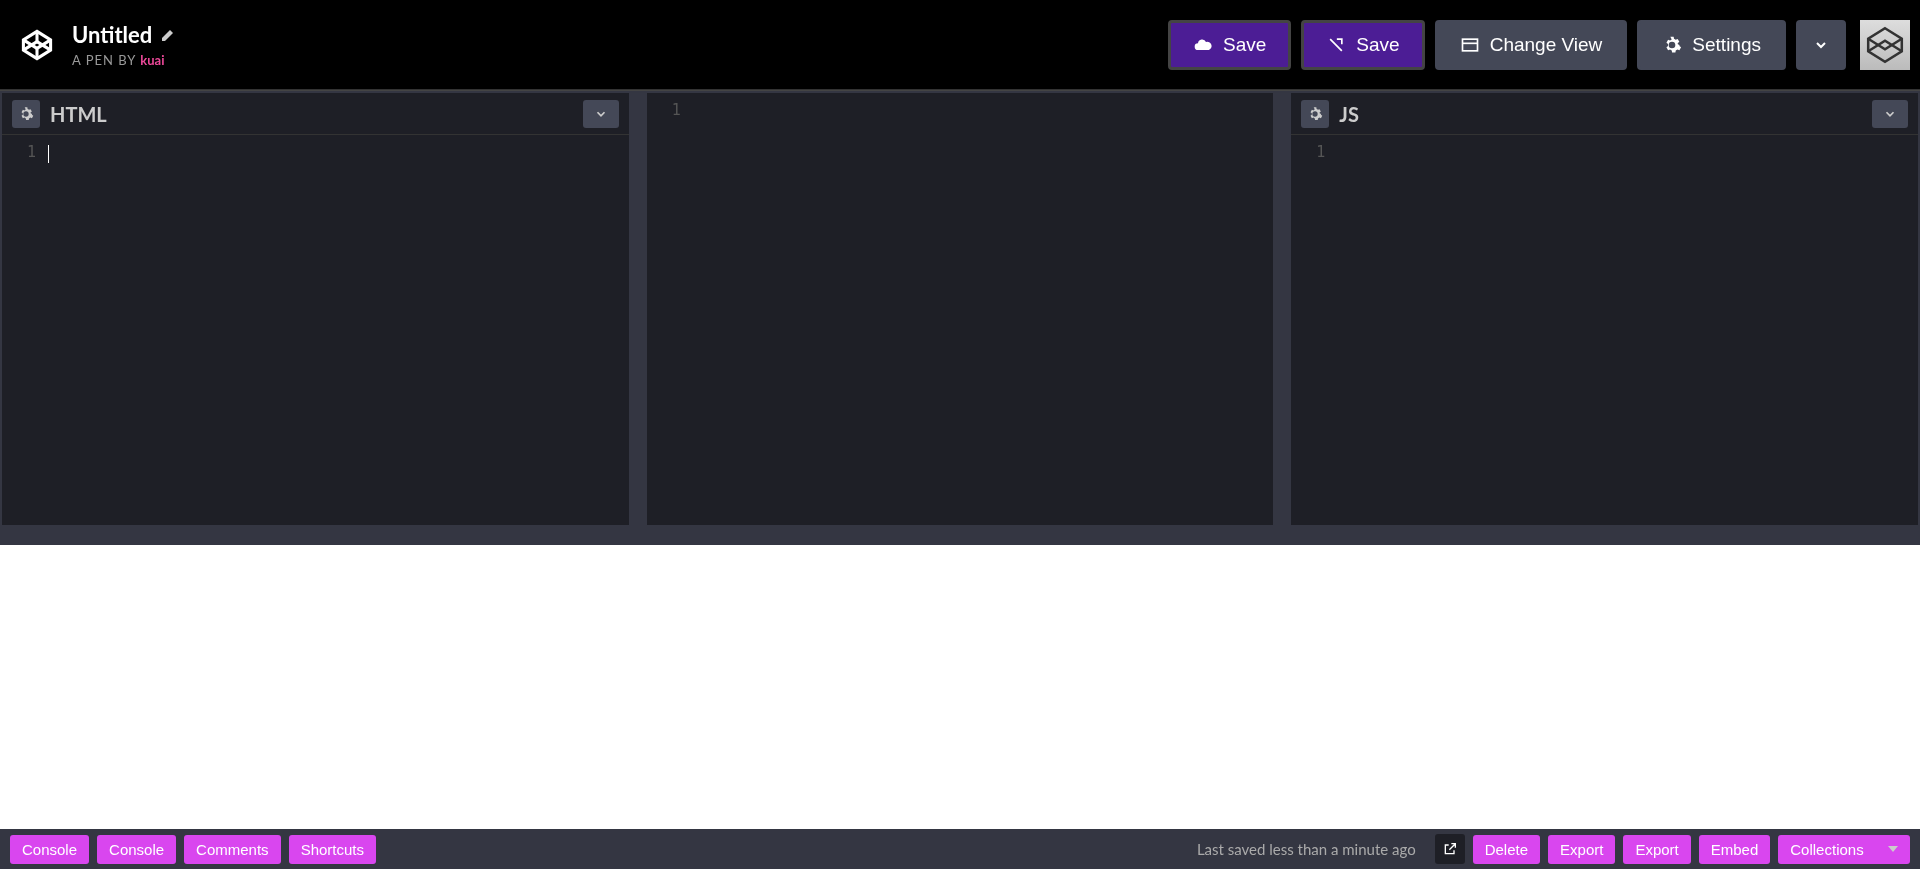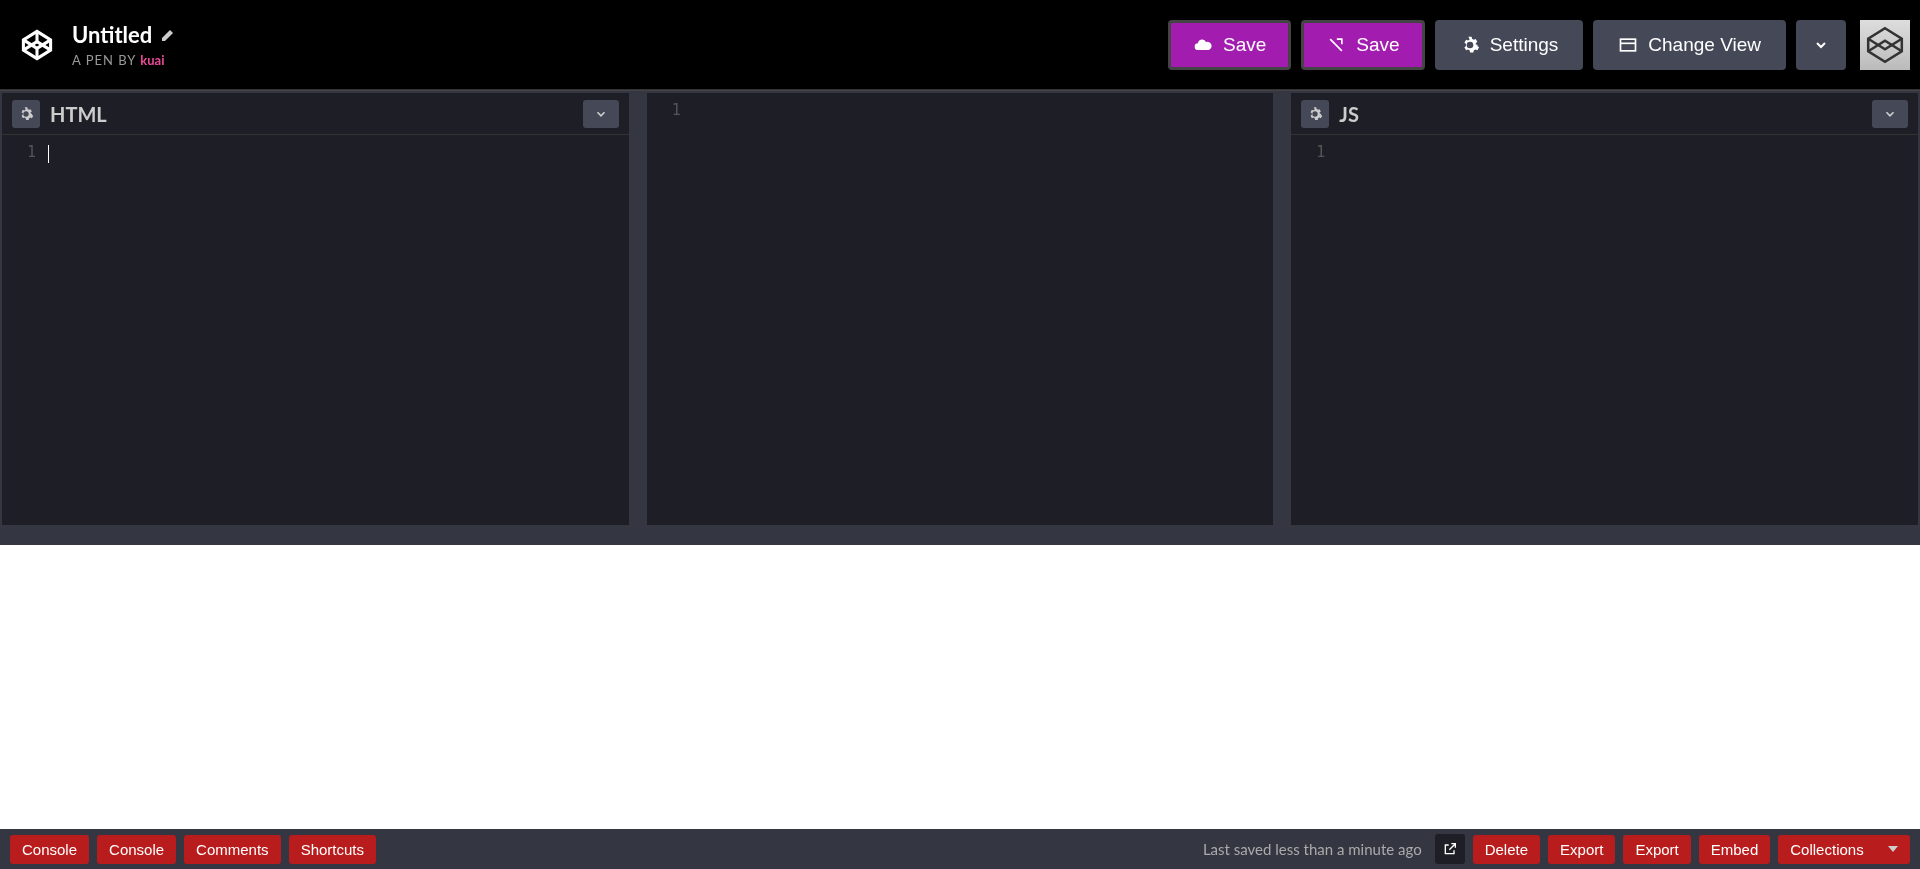--- a/index.html
+++ b/index.html
@@ -34,21 +34,21 @@
     }
     .title-block { display: flex; flex-direction: column; }
     .title-row { display: flex; align-items: center; gap: 8px; }
     .title-text { font-size: 22px; font-weight: 700; color: #fff; }
     .edit-icon { width: 16px; height: 16px; display:flex; align-items:center; justify-content:center; }
     .subtitle { font-size: 13px; color: #999; letter-spacing: 1px; margin-top: 4px; }
     .subtitle strong { color: #ec4899; font-weight: 700; letter-spacing: normal; }
     .header-spacer { flex: 1; }
     .header-actions { display: flex; gap: 10px; align-items: center; }
     .btn {
-      background: #a21caf;
+      background: #4c1d95;
       border: 3px solid #444;
       color: #fff;
       font-size: 19px;
       font-weight: 400;
       padding: 10px 22px;
       cursor: pointer;
       display: inline-flex;
       align-items: center;
       gap: 10px;
       border-radius: 4px;
@@ -143,33 +143,33 @@
     .footer {
       background: #343642;
       height: 40px;
       display: flex;
       align-items: center;
       padding: 0 10px;
       gap: 8px;
       font-size: 15px;
     }
     .fbtn {
-      background: #b91c1c;
+      background: #d946ef;
       border: none;
       color: #fff;
       padding: 6px 12px;
       border-radius: 3px;
       cursor: pointer;
       font-size: 15px;
       display: inline-flex;
       align-items: center;
       gap: 8px;
     }
     .footer-spacer { flex: 1; }
-    .last-saved { color: #aaa; margin-right: 5px; }
+    .last-saved { color: #aaa; margin-right: 11px; }
     .icon-box {
       width: 30px; height: 30px;
       background: #1e1f26;
       border-radius: 3px;
       display:flex; align-items:center; justify-content:center;
       cursor:pointer;
     }
     .dropdown-caret {
       width: 0; height: 0;
       border-left: 5px solid transparent;
@@ -218,34 +218,34 @@
     <button class="btn">
       <span>
         <svg viewBox="0 0 24 24" width="20" height="20" fill="none" stroke="#fff" stroke-width="2">
             <path d="M5 5l14 14M13 5l6 0 0 6"></path>
           </svg>
       </span>
       <span>Save</span>
     </button>
     <button class="btn gray">
       <span>
-        <svg viewBox="0 0 24 24" width="20" height="20" fill="#fff">
-            <path d="M12 8a4 4 0 100 8 4 4 0 000-8zm9 4a7 7 0 01-.1 1.2l2 1.6-2 3.4-2.4-.8a7 7 0 01-2 1.2l-.4 2.4h-4l-.4-2.4a7 7 0 01-2-1.2l-2.4.8-2-3.4 2-1.6a7 7 0 010-2.4l-2-1.6 2-3.4 2.4.8a7 7 0 012-1.2L10 2h4l.4 2.4a7 7 0 012 1.2l2.4-.8 2 3.4-2 1.6c.1.4.2.8.2 1.2z"></path>
-          </svg>
-      </span>
-      <span>Settings</span>
-    </button>
-    <button class="btn gray">
-      <span>
         <svg viewBox="0 0 24 24" width="20" height="20" fill="none" stroke="#fff" stroke-width="2">
             <rect x="3" y="5" width="18" height="14"></rect>
             <line x1="3" y1="10" x2="21" y2="10"></line>
           </svg>
       </span>
       <span>Change View</span>
+    </button>
+    <button class="btn gray">
+      <span>
+        <svg viewBox="0 0 24 24" width="20" height="20" fill="#fff">
+            <path d="M12 8a4 4 0 100 8 4 4 0 000-8zm9 4a7 7 0 01-.1 1.2l2 1.6-2 3.4-2.4-.8a7 7 0 01-2 1.2l-.4 2.4h-4l-.4-2.4a7 7 0 01-2-1.2l-2.4.8-2-3.4 2-1.6a7 7 0 010-2.4l-2-1.6 2-3.4 2.4.8a7 7 0 012-1.2L10 2h4l.4 2.4a7 7 0 012 1.2l2.4-.8 2 3.4-2 1.6c.1.4.2.8.2 1.2z"></path>
+          </svg>
+      </span>
+      <span>Settings</span>
     </button>
     <button class="btn gray icon-only">
       <span>
         <svg viewBox="0 0 24 24" width="16" height="16" fill="none" stroke="#fff" stroke-width="3">
             <polyline points="6 9 12 15 18 9"></polyline>
           </svg>
       </span>
     </button>
     <div class="avatar">
       <svg viewBox="0 0 100 100" width="42" height="42" stroke="#333" fill="none" stroke-width="6">

